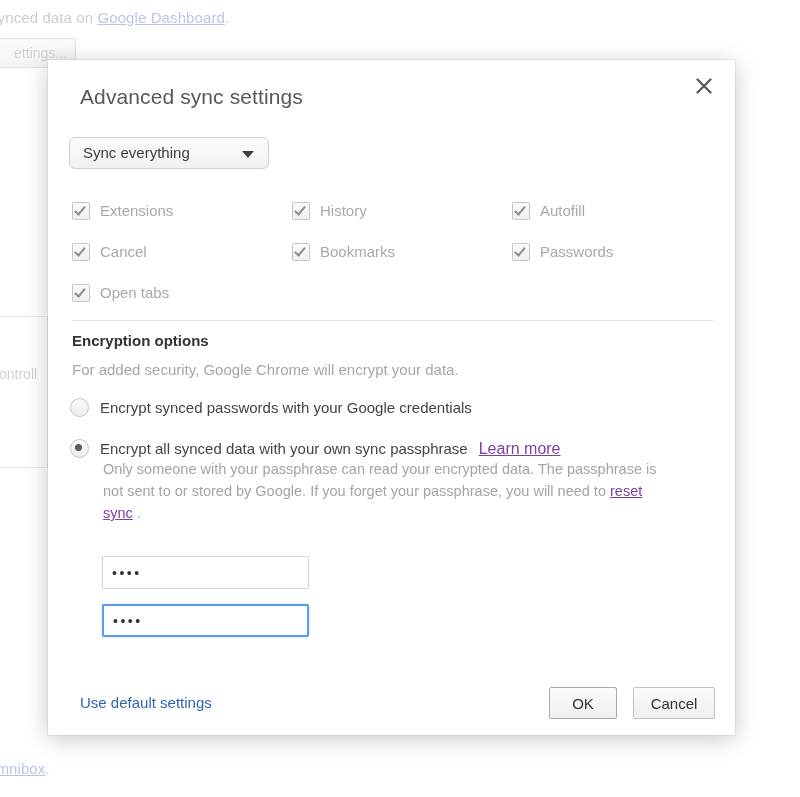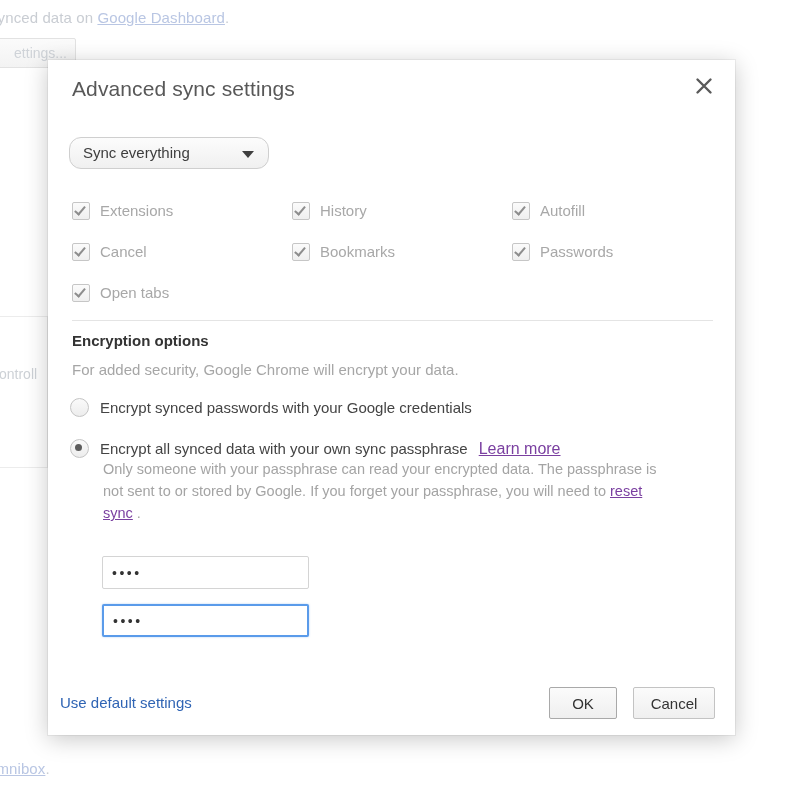--- a/index.html
+++ b/index.html
@@ -89,21 +89,21 @@
     box-shadow: 0 4px 22px rgba(0,0,0,.22), 0 0 0 1px rgba(0,0,0,.05);
   }
 
   #dialog-title {
     position: absolute;
     left: 24px;
     top: 17px;
     font-size: 21px;
     color: #585858;
     font-weight: normal;
-    margin: 0;
+    margin: 8px;
     letter-spacing: .1px;
   }
 
   #close-button {
     position: absolute;
     right: 14px;
     top: 9px;
     width: 34px;
     height: 34px;
     border: none;
@@ -116,21 +116,21 @@
 
   
   #sync-scope-select {
     position: absolute;
     left: 21px;
     top: 77px;
     width: 200px;
     height: 32px;
     background: linear-gradient(#fcfcfc, #f0f0f0);
     border: 1px solid #cfcfcf;
-    border-radius: 12px;
+    border-radius: 6px;
     box-sizing: border-box;
     cursor: pointer;
   }
   #sync-scope-label {
     position: absolute;
     left: 13px;
     top: 6px;
     font-size: 15px;
     color: #3d3d3d;
   }
@@ -286,21 +286,21 @@
 
   #dialog-footer {
     position: absolute;
     left: 0;
     right: 0;
     top: 614px;
     height: 61px;
   }
   #use-default-settings-link {
     position: absolute;
-    left: 12px;
+    left: 32px;
     top: 20px;
     font-size: 15px;
     color: #2f64b4;
     text-decoration: none;
     cursor: pointer;
   }
   .dialog-button {
     position: absolute;
     top: 13px;
     height: 32px;

